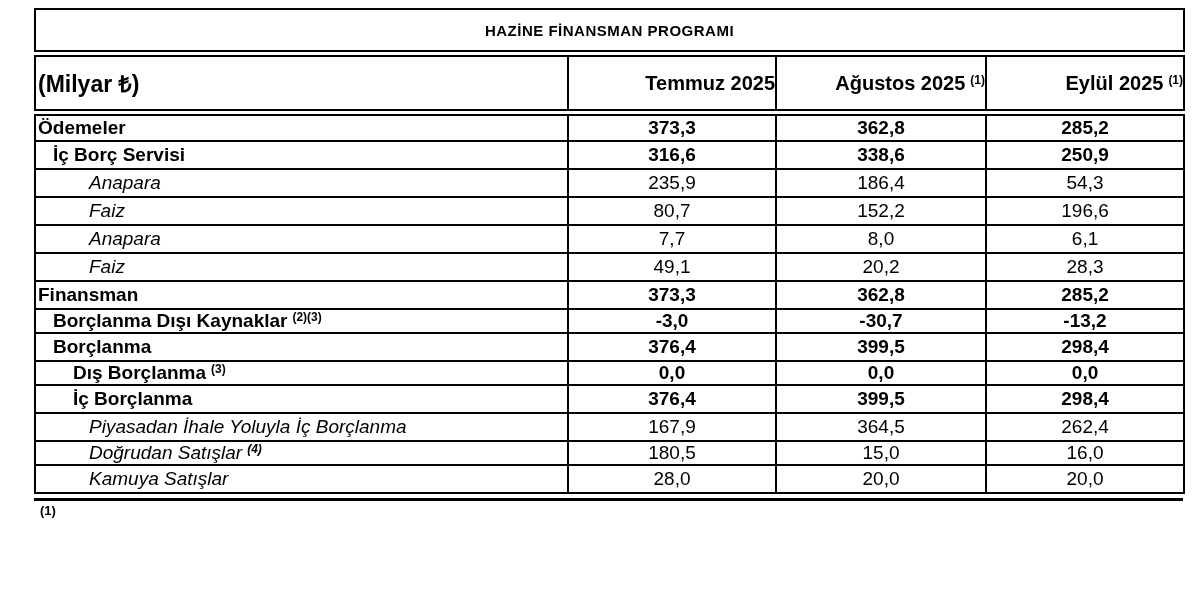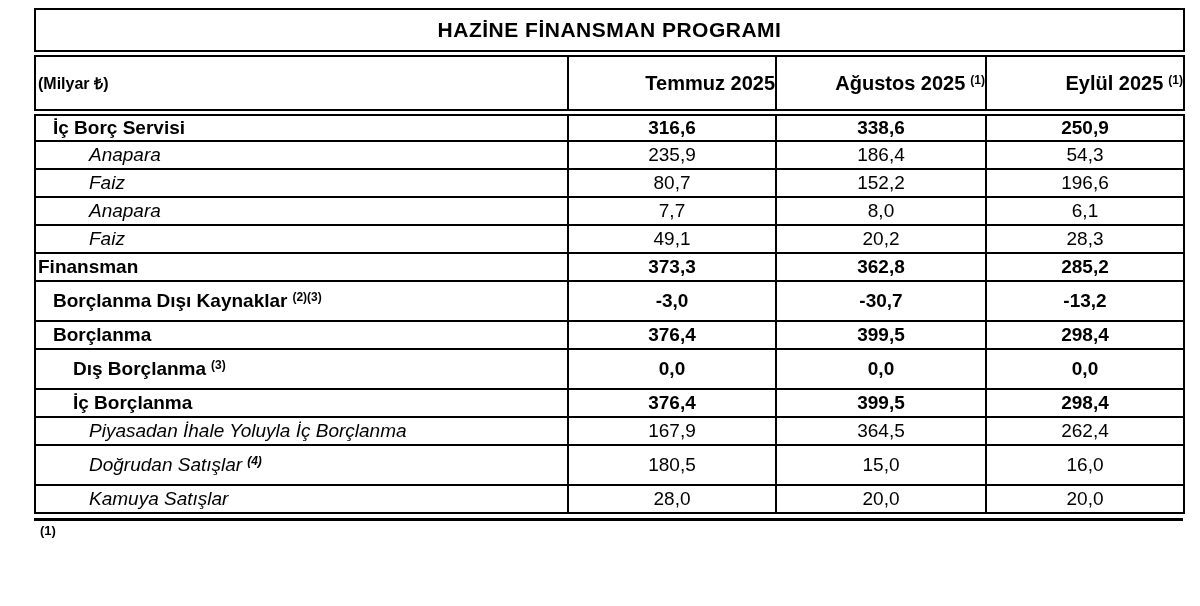--- a/index.html
+++ b/index.html
@@ -32,44 +32,44 @@
   col.c1 { width: 533px; }
   col.c2 { width: 208px; }
   col.c3 { width: 210px; }
   col.c4 { width: 198px; }
 
   
   td.title {
     height: 40px;
     text-align: center;
     font-weight: bold;
-    font-size: 21px;
+    font-size: 15px;
     letter-spacing: 0.5px;
     border-bottom: 7px double #000000 !important;
   }
   
   tr.hdr td {
     height: 52px;
     text-align: right;
     font-weight: bold;
     font-size: 20px;
     border-bottom: 7px double #000000;
   }
   tr.hdr td.unit {
     text-align: left;
     padding-left: 2px;
-    font-size: 16px;
+    font-size: 23px;
   }
   
   td.sep-single { border-right: 2px solid #000000; }
   td.sep-double { border-right: 7px double #000000; }
 
   
   tr.row { height: 28px; }
-  tr.row.tall { height: 40px; }
+  tr.row.tall { height: 24px; }
   td.lbl {
     font-size: 19px;
     text-align: left;
   }
   td.num {
     font-size: 19px;
     text-align: center;
   }
   .b { font-weight: bold; }
   .ind0 { padding-left: 2px !important; }
@@ -114,20 +114,26 @@
       <td colspan="4" class="title">HAZİNE FİNANSMAN PROGRAMI</td>
     </tr>
 
     <tr class="hdr">
       <td class="unit sep-single">(Milyar ₺)</td>
       <td class="sep-double"><span>Temmuz 2025</span></td>
       <td class="sep-double"><span>Ağustos 2025</span><sup class="fn">(1)</sup></td>
       <td><span>Eylül 2025</span><sup class="fn">(1)</sup></td>
     </tr>
 
+    <tr class="row">
+      <td class="lbl b ind0 sep-single"><span>Ödemeler</span></td>
+      <td class="num b sep-double">373,3</td>
+      <td class="num b sep-double">362,8</td>
+      <td class="num b">285,2</td>
+    </tr>
 
     <tr class="row">
       <td class="lbl b ind1 sep-single"><span>İç Borç Servisi</span></td>
       <td class="num b sep-double">316,6</td>
       <td class="num b sep-double">338,6</td>
       <td class="num b">250,9</td>
     </tr>
 
     <tr class="row">
       <td class="lbl ind3 sep-single"><span>Anapara</span></td>

